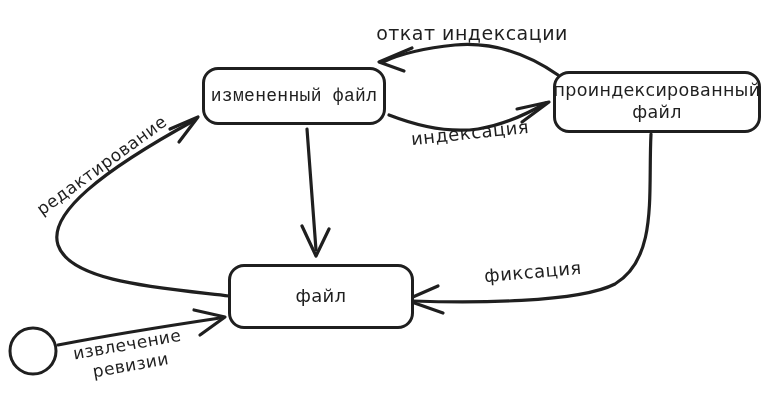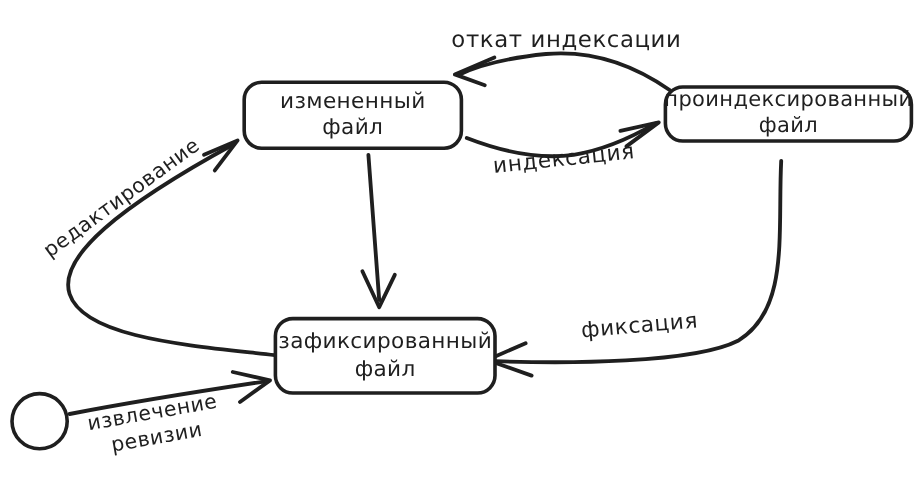--- a/index.html
+++ b/index.html
@@ -43,22 +43,22 @@
     position: absolute;
     color: #1f1f1f;
     font-size: 18px;
     letter-spacing: 0.5px;
     text-align: center;
     white-space: nowrap;
     z-index: 3;
     line-height: 1.25;
   }
   .edge-label span { display: block; }
-  #label-modified    { left: 202px; top: 67px;  width: 184px; height: 58px; }
-  #label-staged      { left: 553px; top: 71px;  width: 208px; height: 48px; font-size: 17.5px; }
+  #label-modified    { left: 202px; top: 67px;  width: 184px; height: 58px; font-family: Liberation Mono, monospace; }
+  #label-staged      { left: 553px; top: 71px;  width: 208px; height: 62px; font-size: 17.5px; }
   #label-committed   { left: 228px; top: 264px; width: 186px; height: 65px; }
   #lbl-unstage  { left: 376px; top: 10px;  width: 192px; font-size: 19px; margin-top: 12px; }
   #lbl-stage    { left: 410px; top: 122px; width: 120px; transform: rotate(-6deg); }
   #lbl-revert   { left: 318px; top: 171px; width: 66px; }
   #lbl-commit   { left: 481px; top: 261px; width: 104px; transform: rotate(-5deg); }
   #lbl-edit     { left: 12px;  top: 155px; width: 180px; font-size: 17px; transform: rotate(-36deg); }
   #lbl-checkout { left: 64px;  top: 334px; width: 130px; font-size: 17px; transform: rotate(-10deg); }
 </style>
 </head>
 <body>
@@ -103,21 +103,20 @@
   <div class="node" id="label-modified">
     <span>измененный файл</span>
   </div>
 
   <div class="node" id="label-staged">
     <span>проиндексированный</span>
     <span>файл</span>
   </div>
 
   <div class="node" id="label-committed">
-    <span>зафиксированный</span>
     <span>файл</span>
   </div>
 
   <div class="edge-label" id="lbl-unstage">откат индексации</div>
 
   <div class="edge-label" id="lbl-stage">индексация</div>
 
 
   <div class="edge-label" id="lbl-commit">фиксация</div>
 

